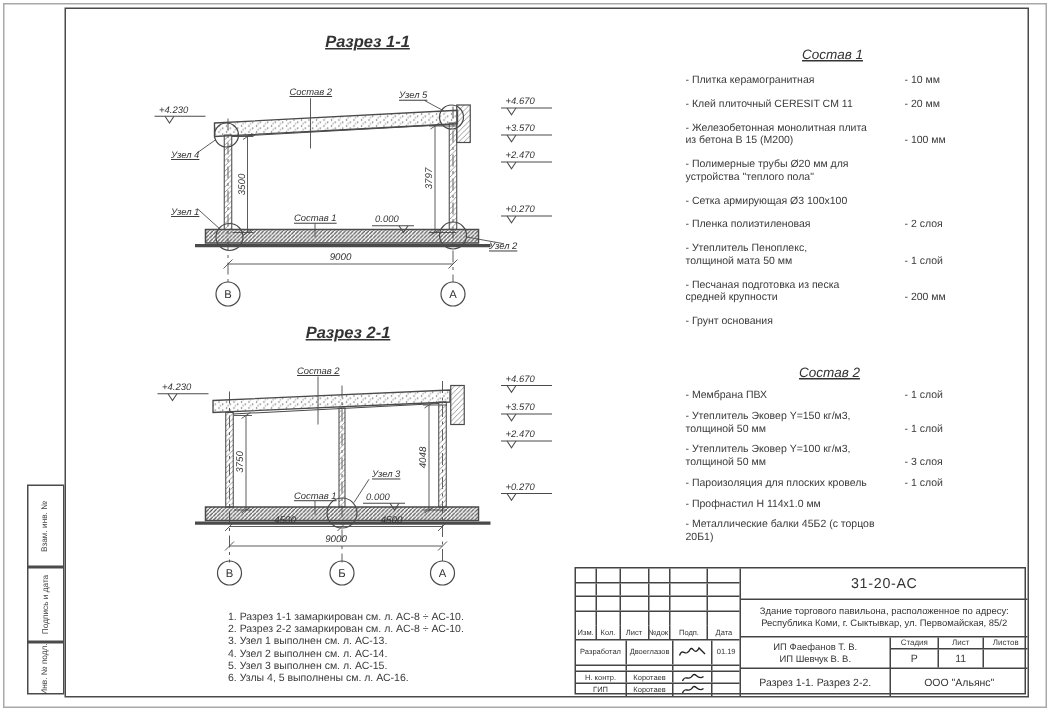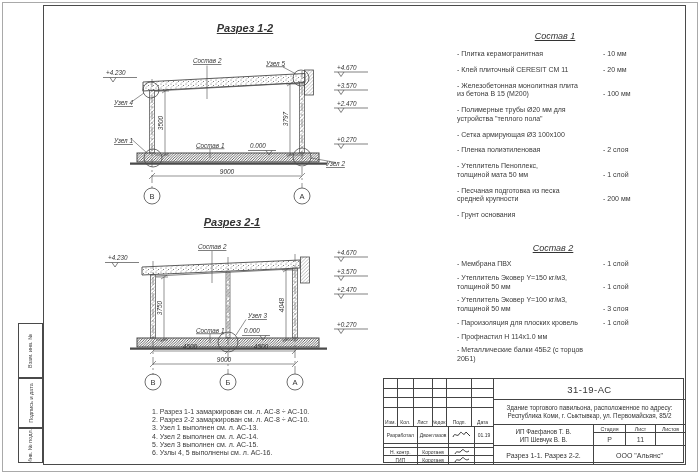--- a/index.html
+++ b/index.html
@@ -62,21 +62,21 @@
   <div class="vcell" style="top:323px;height:55px;">
       <span>Взам. инв. №</span>
     </div>
   <div class="vcell" style="top:378px;height:50px;">
       <span>Подпись и дата</span>
     </div>
   <div class="vcell" style="top:428px;height:35px;">
       <span>Инв. № подл.</span>
     </div>
 
-  <div class="abs sec-title" style="left:180px;top:22px;width:130px;">Разрез 1-2</div>
+  <div class="abs sec-title" style="left:180px;top:22px;width:130px;">Разрез 1-1</div>
 
   <svg class="abs" style="left:90px;top:55px;" width="300" height="155" viewBox="0 0 300 155">
     <defs>
       <pattern id="diag1" width="3.5" height="3.5" patternUnits="userSpaceOnUse">
         <path d="M0 3.5 L3.5 0" stroke="#7a7a7a" stroke-width="0.5"></path>
       </pattern>
       <pattern id="diagD1" width="2.6" height="2.6" patternUnits="userSpaceOnUse">
         <path d="M0 2.6 L2.6 0" stroke="#3a3a3a" stroke-width="0.8"></path>
       </pattern>
       <pattern id="speck1" width="5" height="4" patternUnits="userSpaceOnUse">
@@ -373,21 +373,21 @@
         <span class="tb-cell" style="width:32px;">Коротаев</span>
         <span class="tb-cell" style="width:26px;">
           <svg width="16" height="8" viewBox="0 0 16 8">
               <path d="M1 6 C3 1 5 7 8 2 C10 0 11 6 15 3" stroke="#222" stroke-width="0.9" fill="none"></path>
             </svg>
         </span>
         <span class="tb-cell" style="width:18px;"></span>
       </div>
     </div>
     <div class="tb-right">
-      <div class="tb-doc">31-19-АС</div>
+      <div class="tb-doc">31-20-АС</div>
       <div class="tb-addr">
         <div>Здание торгового павильона, расположенное по адресу:</div>
         <div>Республика Коми, г. Сыктывкар, ул. Первомайская, 85/2</div>
       </div>
       <div class="tb-clients">
         <div>ИП Фаефанов Т. В.</div>
         <div>ИП Шевчук В. В.</div>
       </div>
       <div class="tb-stage">
         <div class="hdr">

